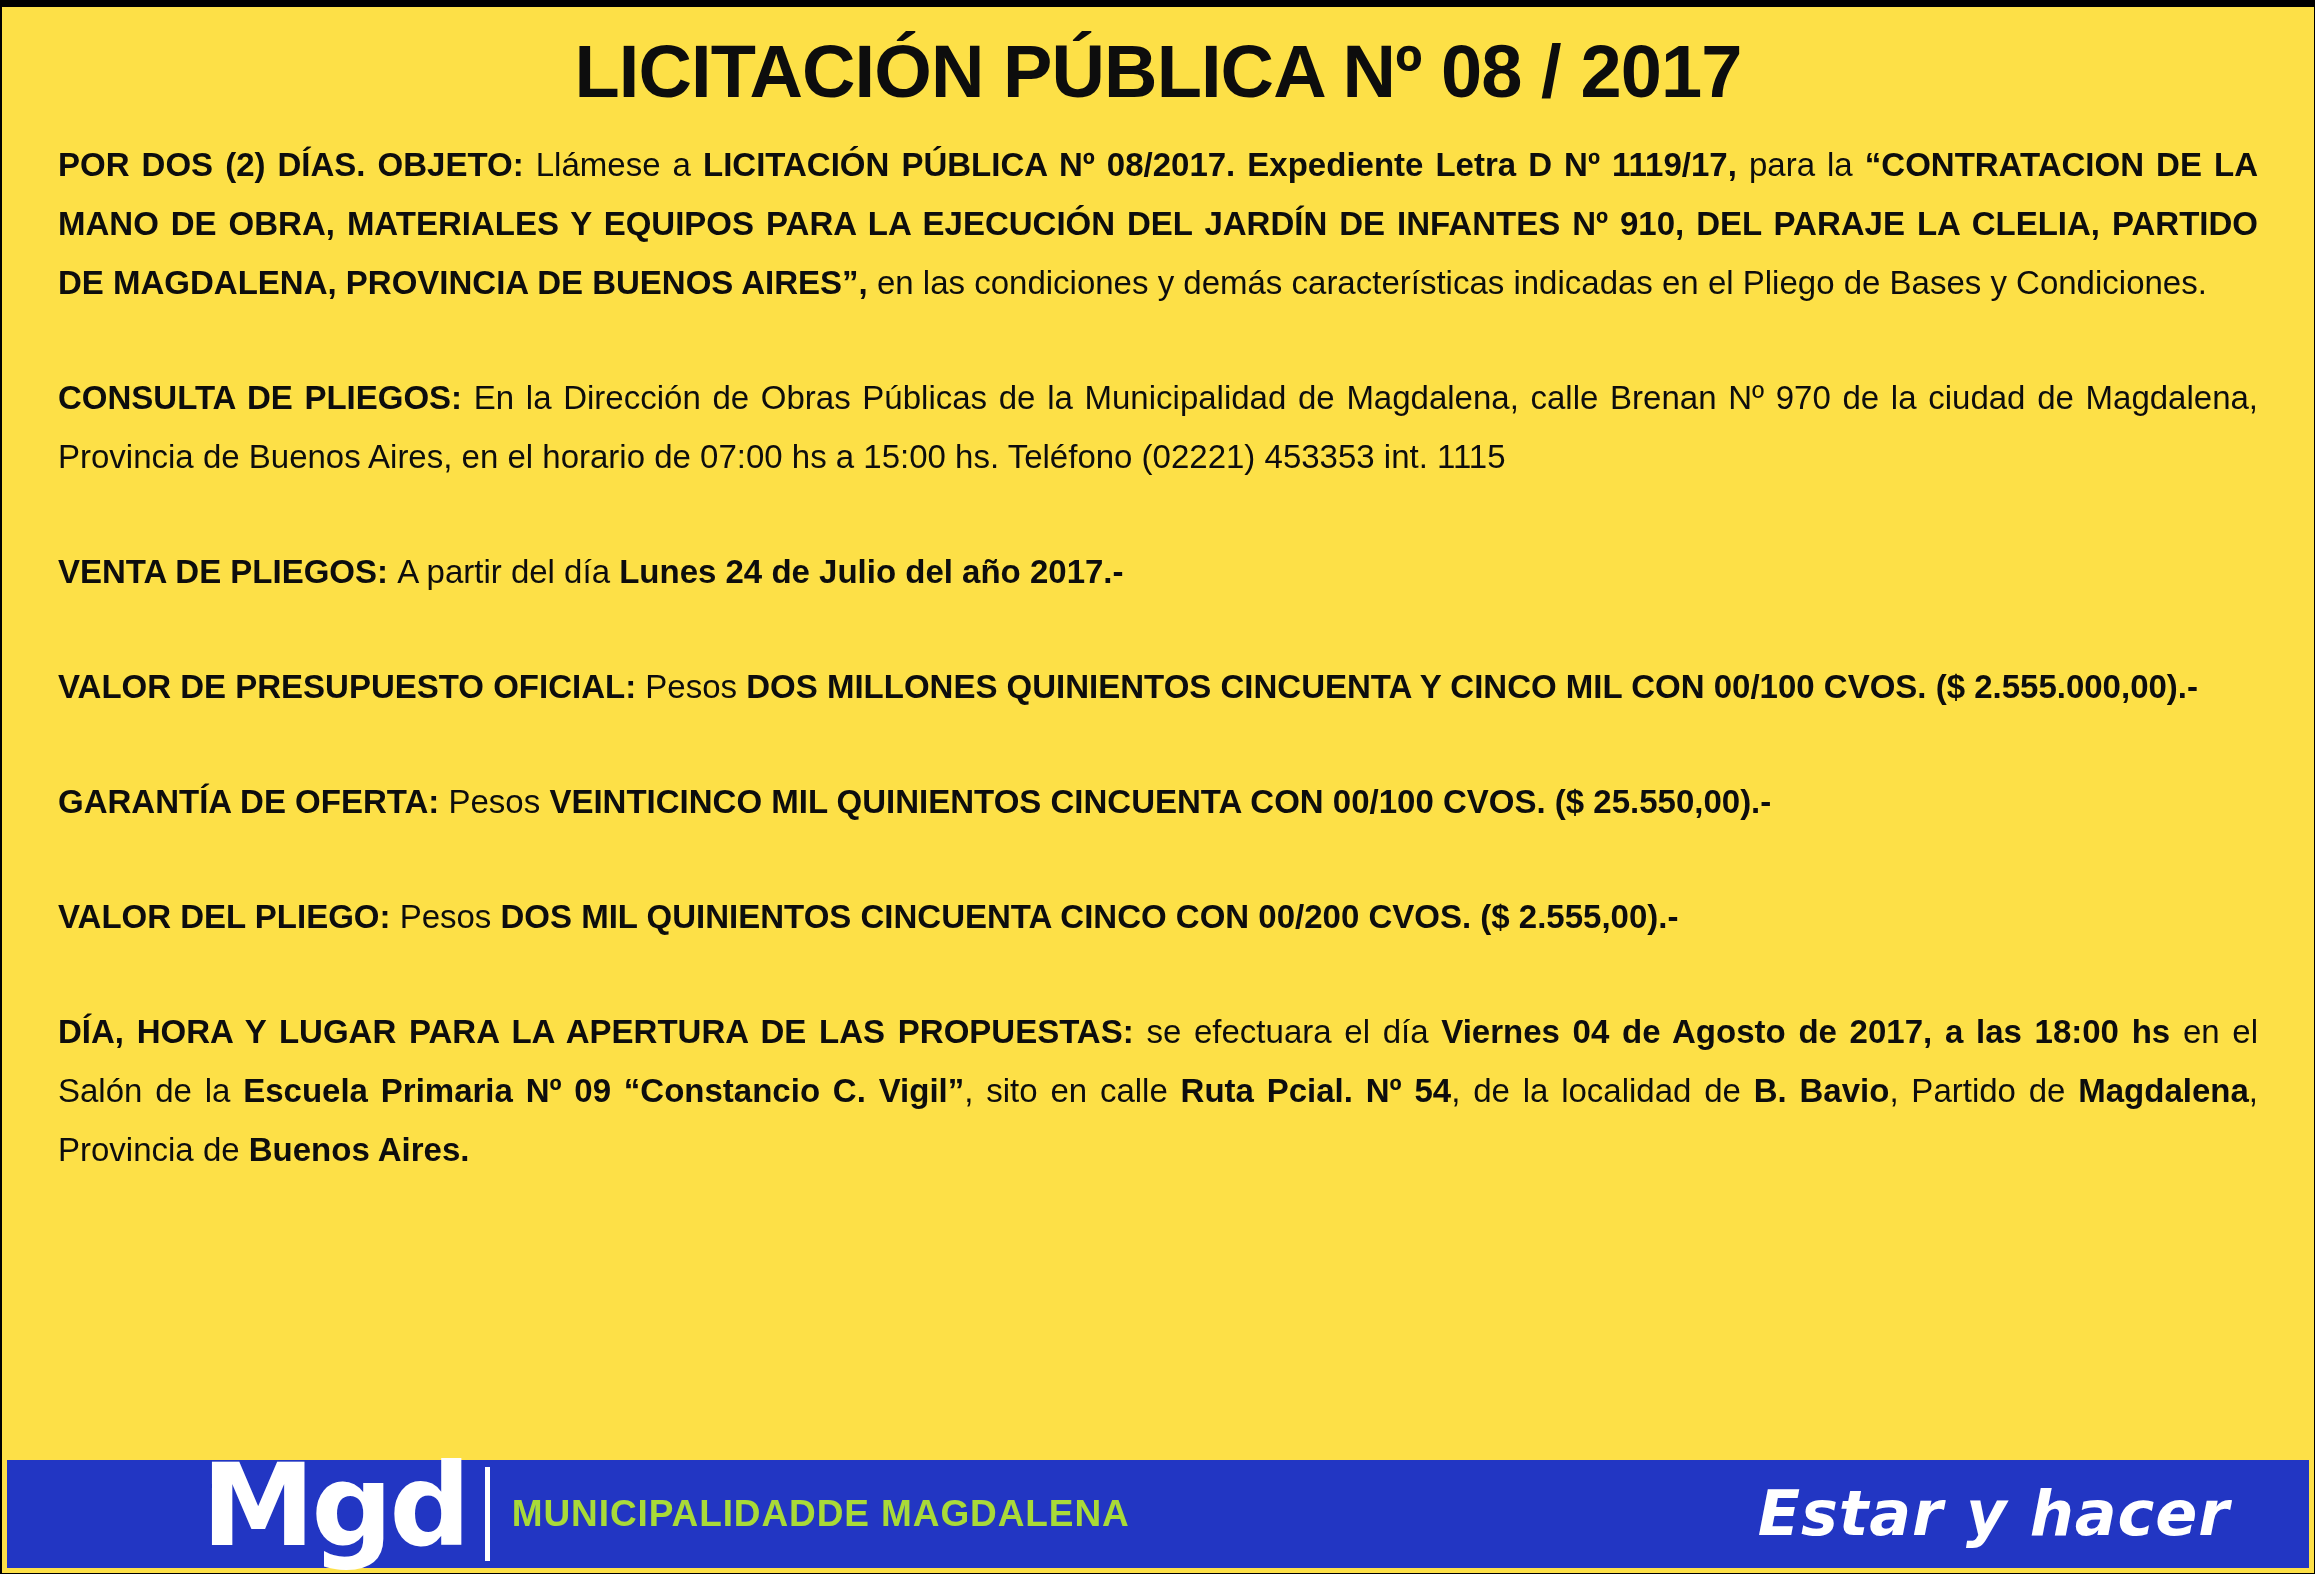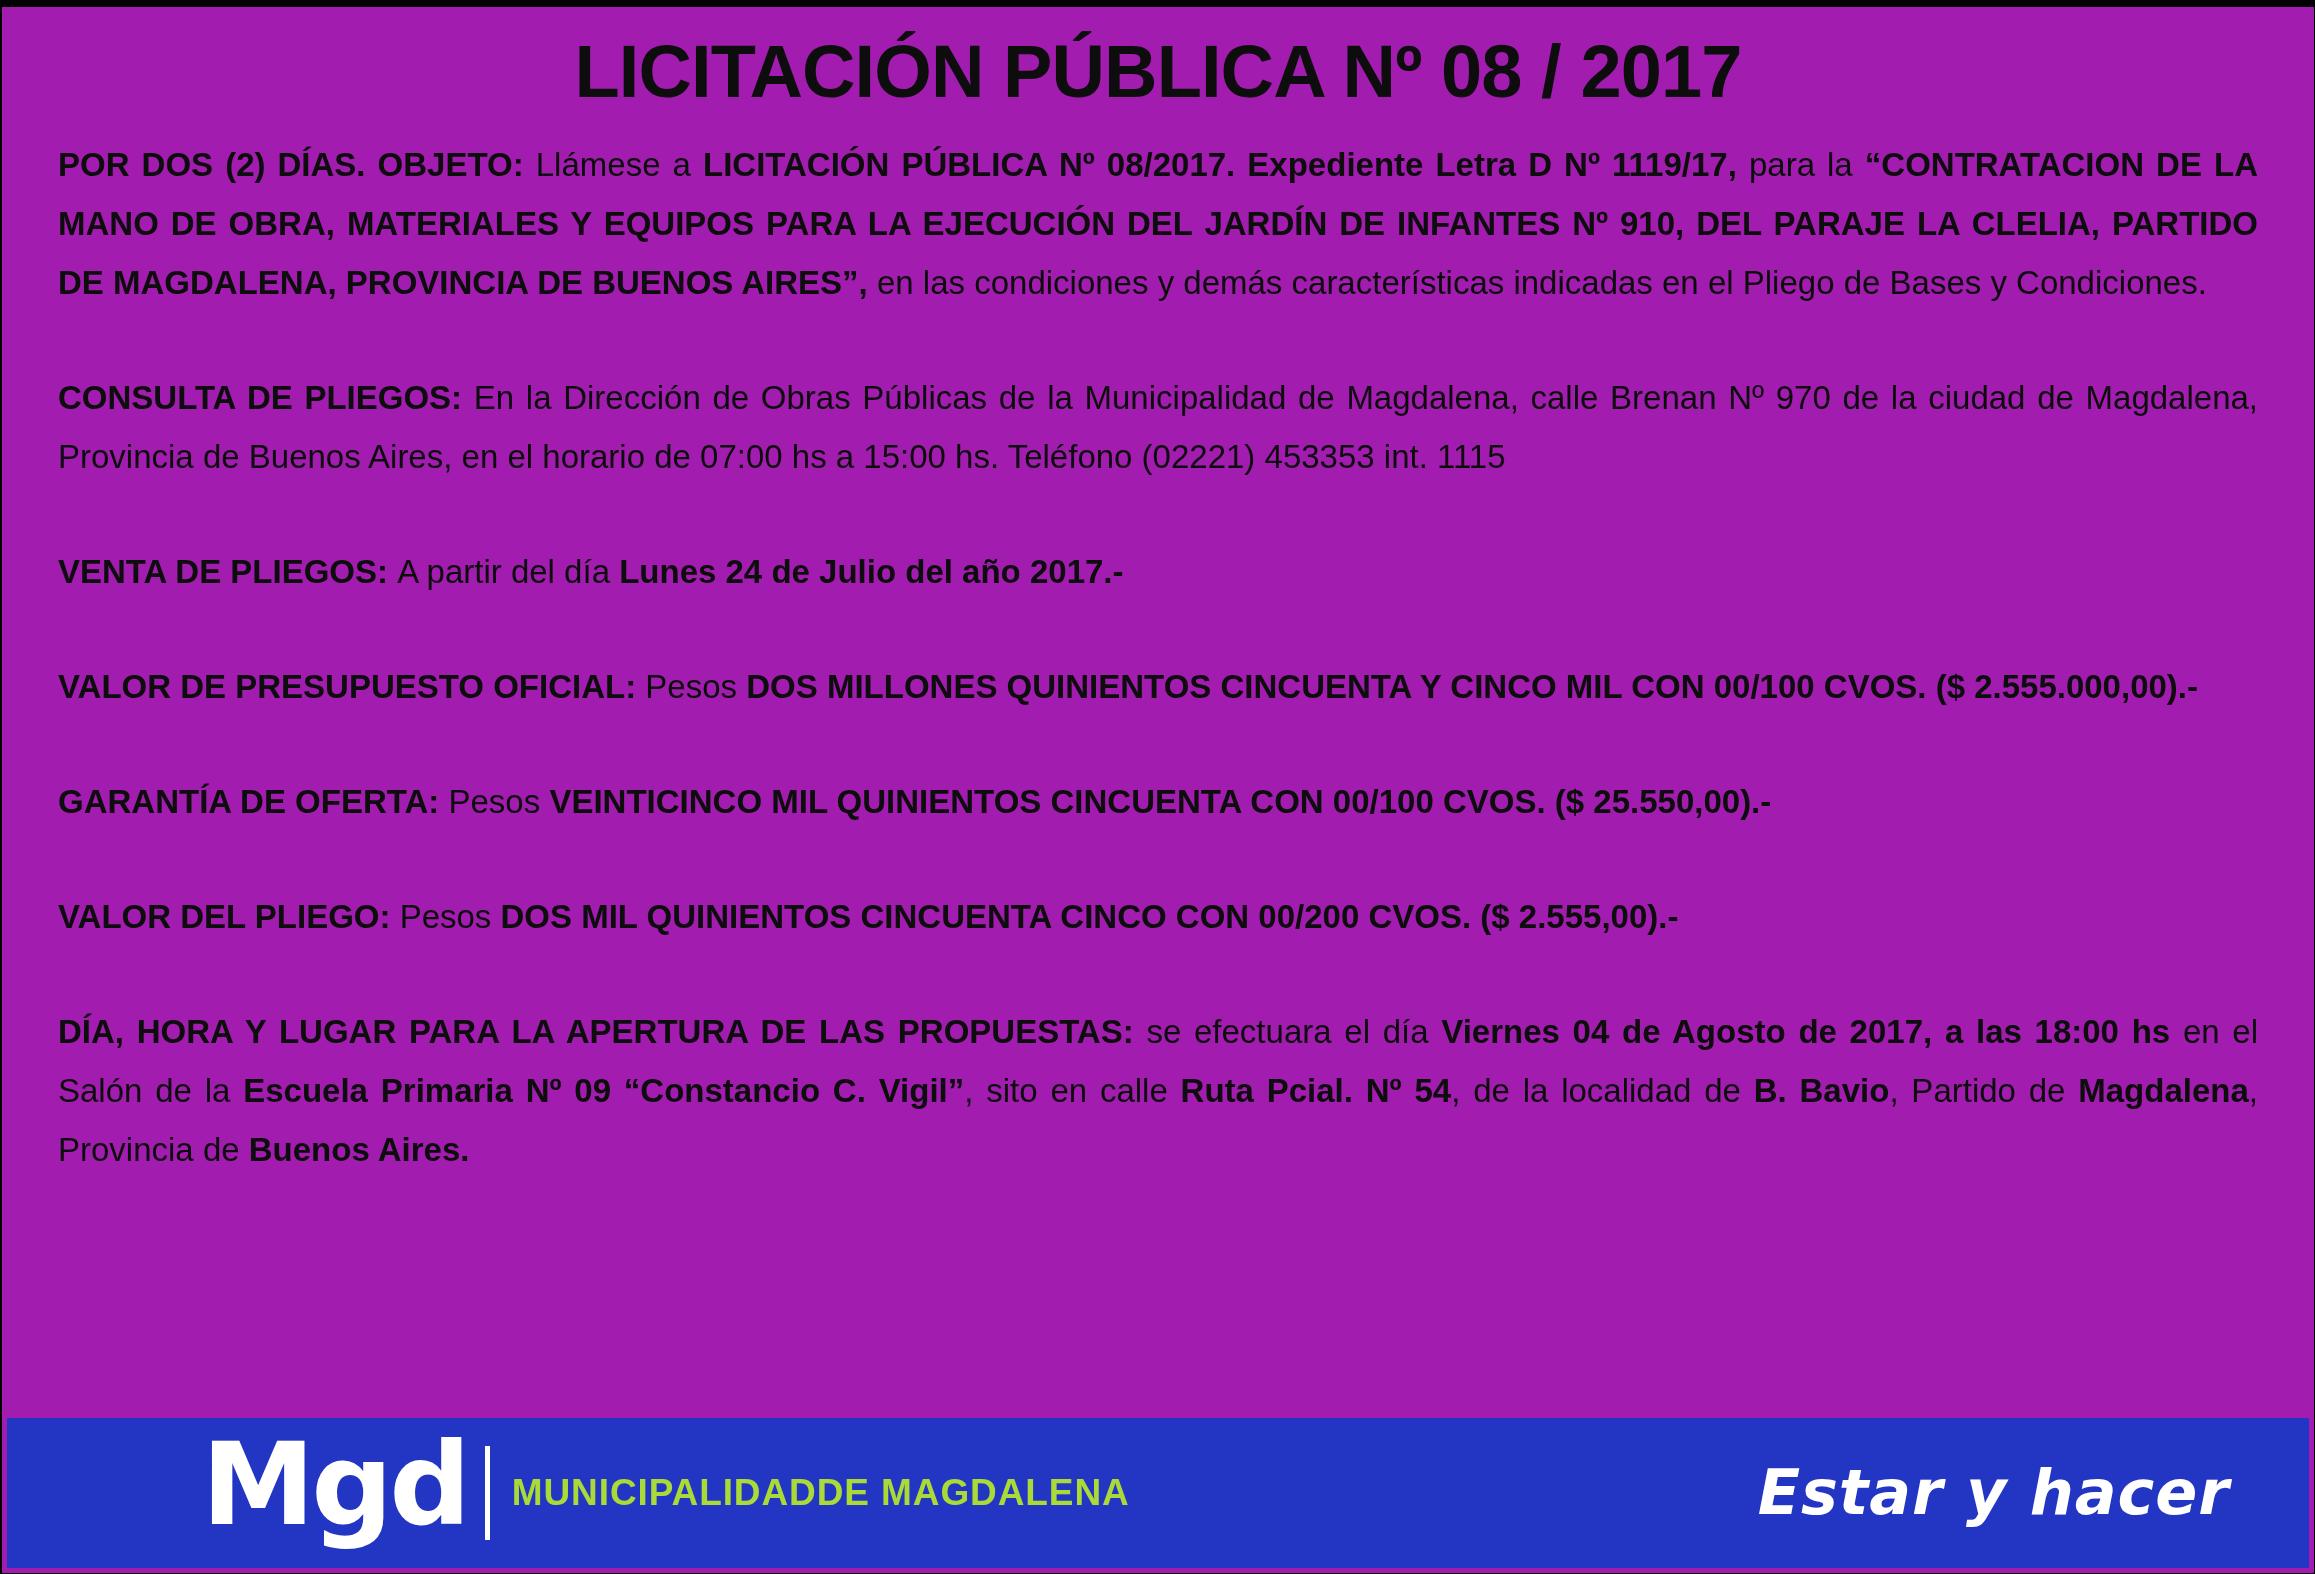--- a/index.html
+++ b/index.html
@@ -1,20 +1,20 @@
 <!DOCTYPE html>
 <html style="font-size:14.5px"><head>
 <meta charset="utf-8">
 <style>
   html, body { margin: 0; padding: 0; background: #e8e8e8; }
   .page {
     width: 2316px;
     height: 1575px;
     box-sizing: border-box;
-    background: #a21caf;
+    background: #fde047;
     border: 2.7px solid #000000;
     border-top-width: 7.2px;
     font-family: "Liberation Sans", sans-serif;
     color: #0d0d0d;
     display: flex;
     flex-direction: column;
     overflow: hidden;
   }
   .title {
     text-align: center;
@@ -27,21 +27,21 @@
   .paragraphs {
     padding: 0 56px;
     font-size: 33px;
     line-height: 59px;
     text-align: justify;
   }
   .para { margin: 0 0 56px 0; }
   .para b { font-weight: bold; }
   .footer-bar {
     margin: auto 5.4px 5.4px 5.4px;
-    height: 150px;
+    height: 108px;
     display: flex;
     align-items: center;
   }
   .logo-group {
     display: flex;
     align-items: center;
     margin-left: 194px;
   }
   .logo-mgd {
     font-family: "DejaVu Sans", sans-serif;

